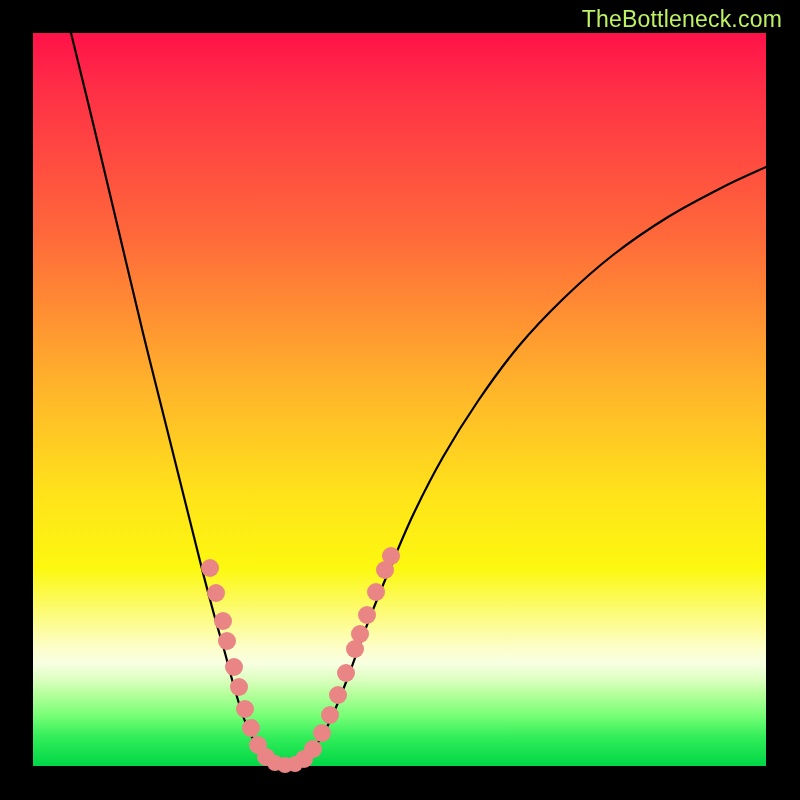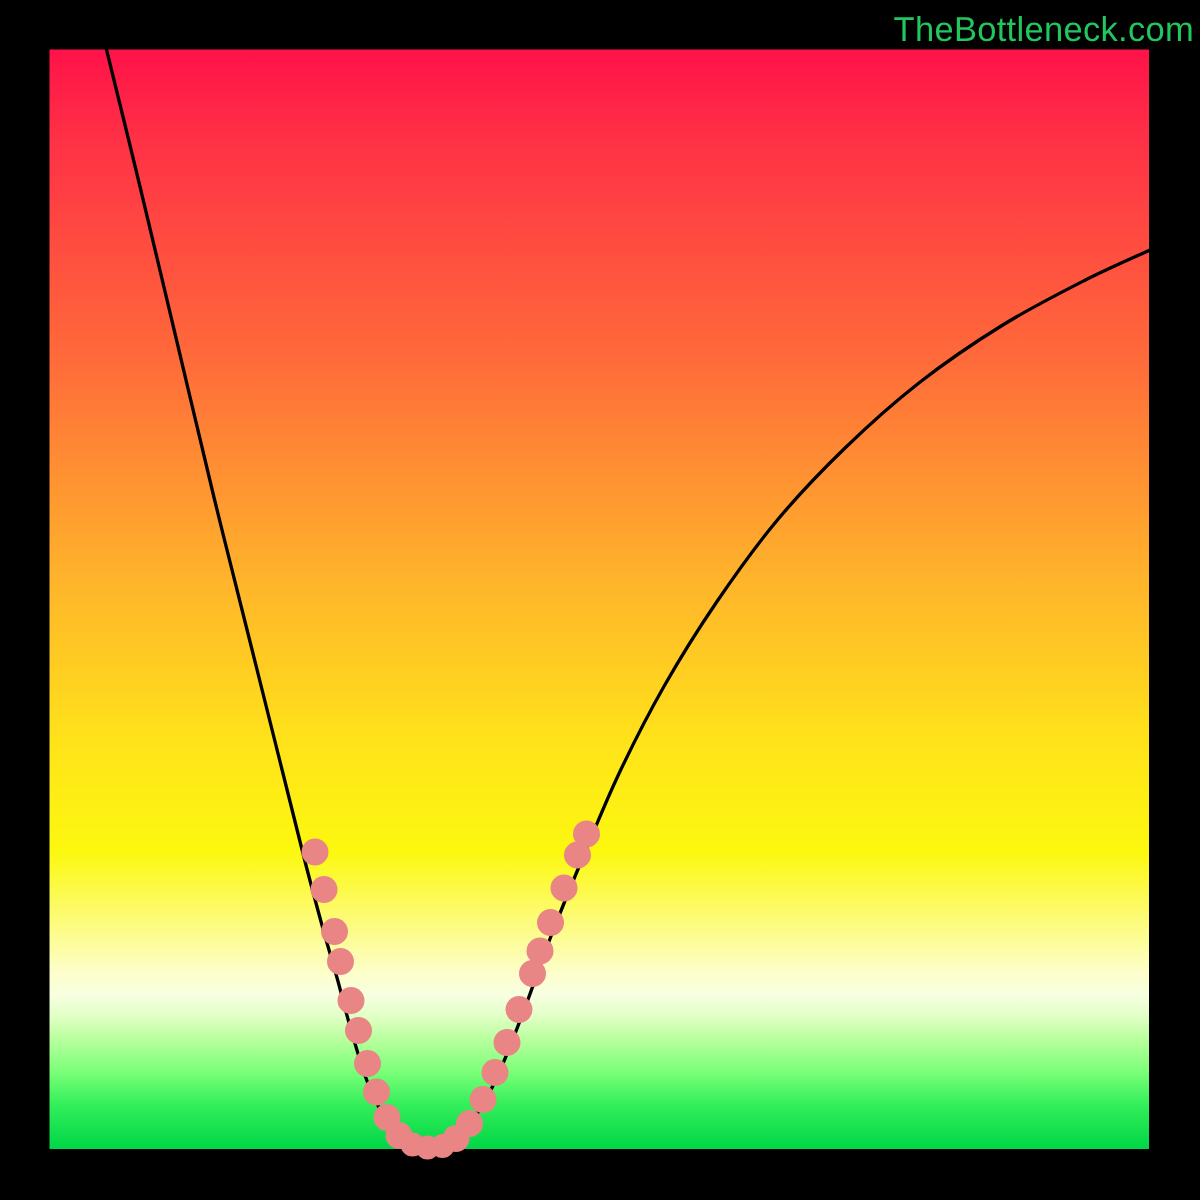--- a/index.html
+++ b/index.html
@@ -39,22 +39,22 @@
       #e0ffc4 88%,
       #b9ff9e 90%,
       #7aff78 93%,
       #33ee5a 96%,
       #00d646 100%
     );
   }
   .watermark {
     position: absolute;
     top: 6px;
-    right: 4px;
-    color: #22c55e;
+    right: 18px;
+    color: #bef264;
     font-size: 23px;
     font-weight: 400;
     letter-spacing: 0.2px;
     user-select: none;
   }
   svg.curve {
     position: absolute;
     top: 0;
     left: 0;
     width: 733px;

